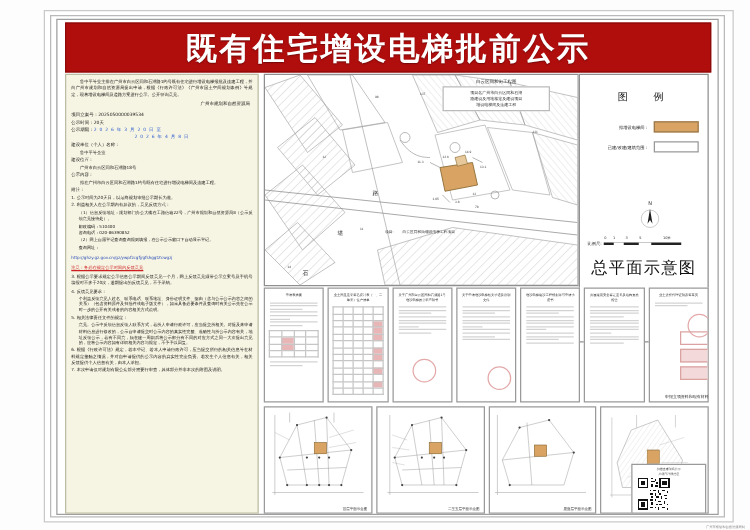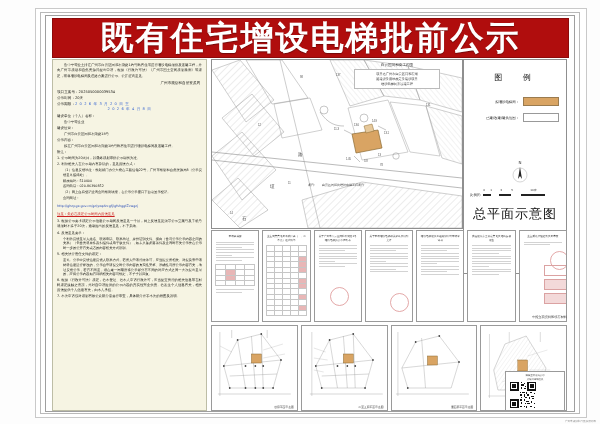--- a/index.html
+++ b/index.html
@@ -27,21 +27,21 @@
   }
 
   
   .banner{
     position:absolute;left:52px;top:18px;width:515px;height:38px;
     background:#b00d0d;
     border:1px solid #8c0a0a;
     display:flex;align-items:center;justify-content:center;
   }
   .banner-title{
-    color:#ffffff;font-size:33px;letter-spacing:2px;font-weight:bold;
+    color:#ffffff;font-size:25px;letter-spacing:2px;font-weight:bold;
     text-shadow:0 1px 1px rgba(0,0,0,.35);
     white-space:nowrap;
   }
 
   
   .notice{
     position:absolute;left:52px;top:59px;width:155px;height:352px;
     background:#f6f4e3;border:1px solid #bdbda6;
     box-sizing:border-box;padding:3px 4px;overflow:hidden;
   }

